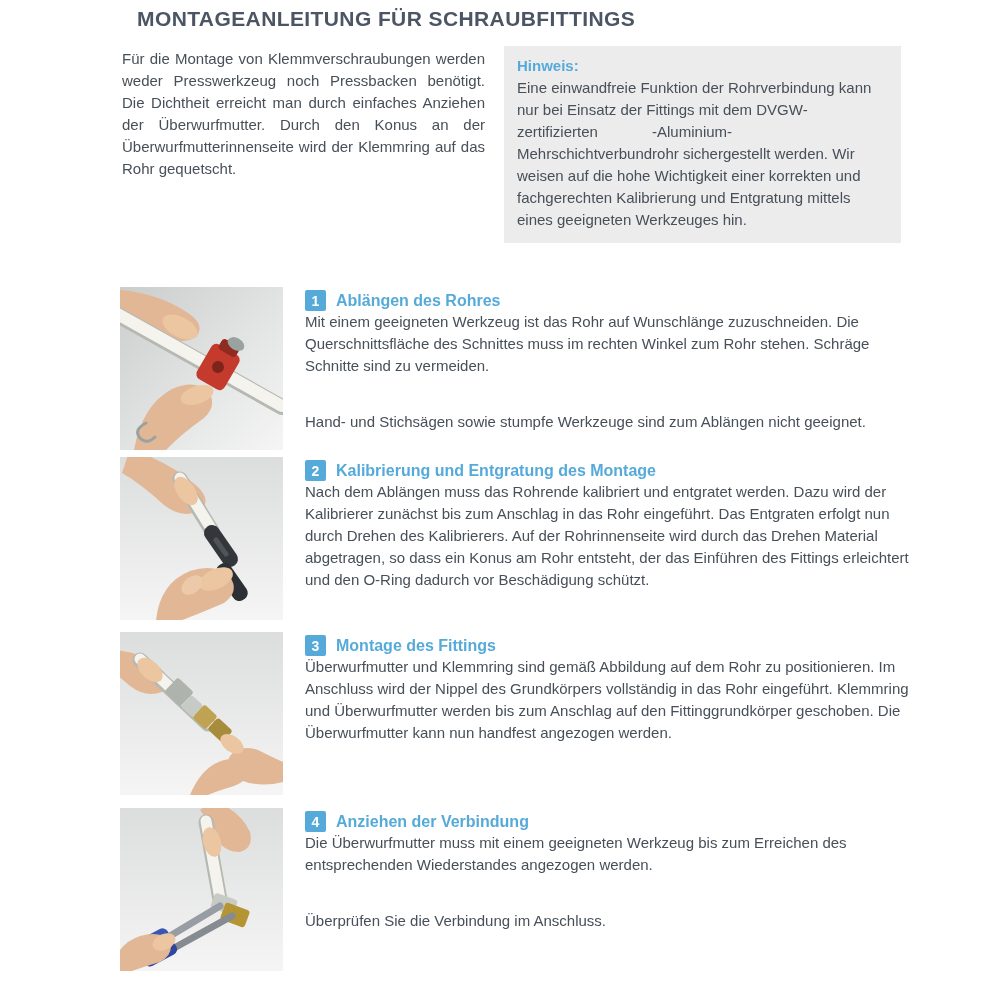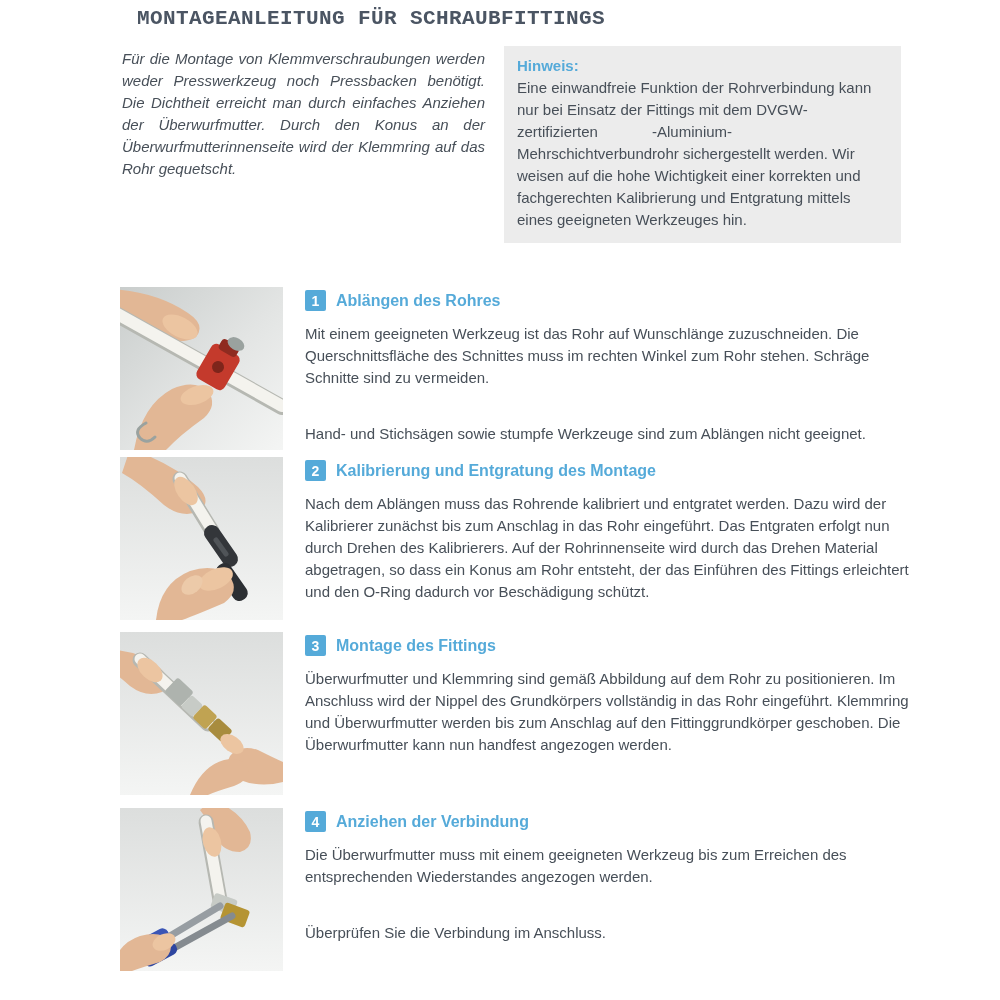--- a/index.html
+++ b/index.html
@@ -13,30 +13,28 @@
     color: #474f58;
     overflow: hidden;
   }
   .doc-title {
     position: absolute;
     left: 137px; top: 7px;
     font-size: 21px;
     font-weight: bold;
     letter-spacing: 0.4px;
     color: #4b5563;
-    font-family: Liberation Mono, monospace;
   }
   .intro {
     position: absolute;
     left: 122px; top: 48px;
     width: 363px;
     font-size: 15px;
     line-height: 22px;
     text-align: justify;
-    font-style: italic;
   }
   .note-box {
     position: absolute;
     left: 504px; top: 46px;
     width: 397px;
     background: #ececec;
     padding: 9px 13px 12px 13px;
     font-size: 15px;
     line-height: 22px;
   }
@@ -84,21 +82,20 @@
     flex: 0 0 auto;
   }
   .step-title {
     margin-left: 10px;
     color: #55aad9;
     font-size: 16px;
     font-weight: bold;
     text-align: right;
   }
   .step-par {
-    margin-top: 12px;
     font-size: 15px;
     line-height: 22px;
   }
   .step-par + .step-par { margin-top: 34px; }
 </style>
 </head>
 <body>
 
 <div class="page">
 

